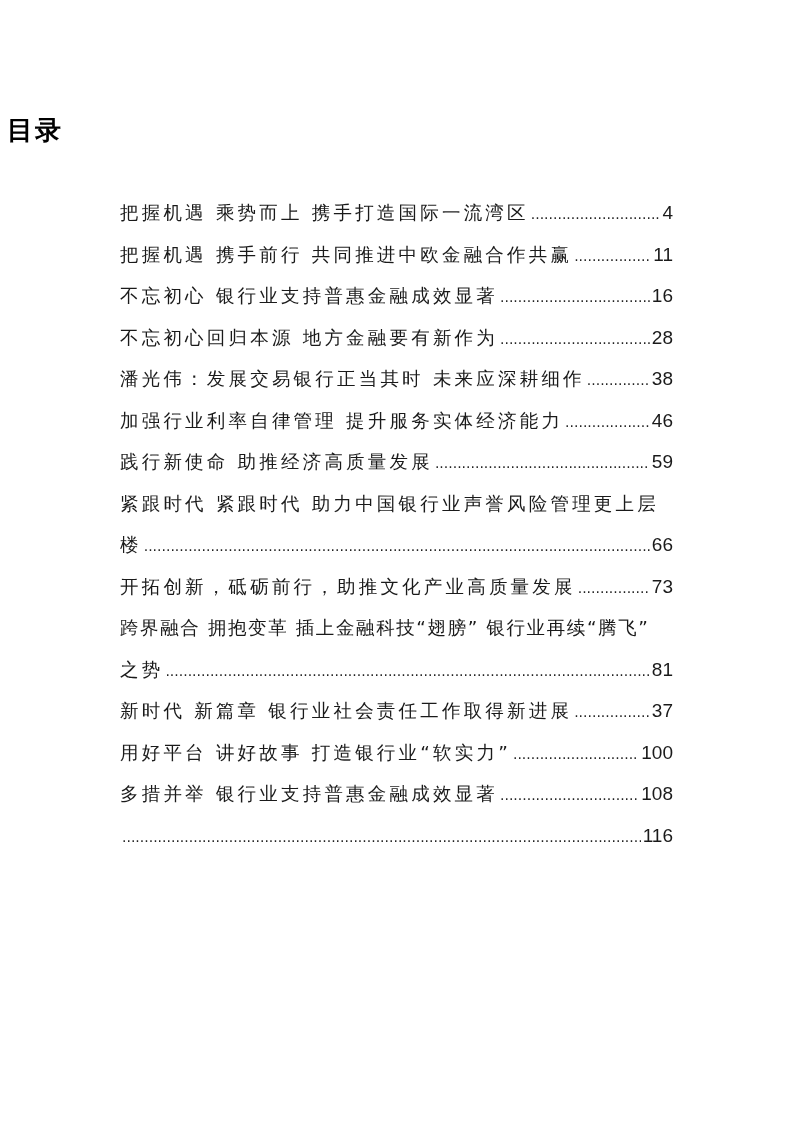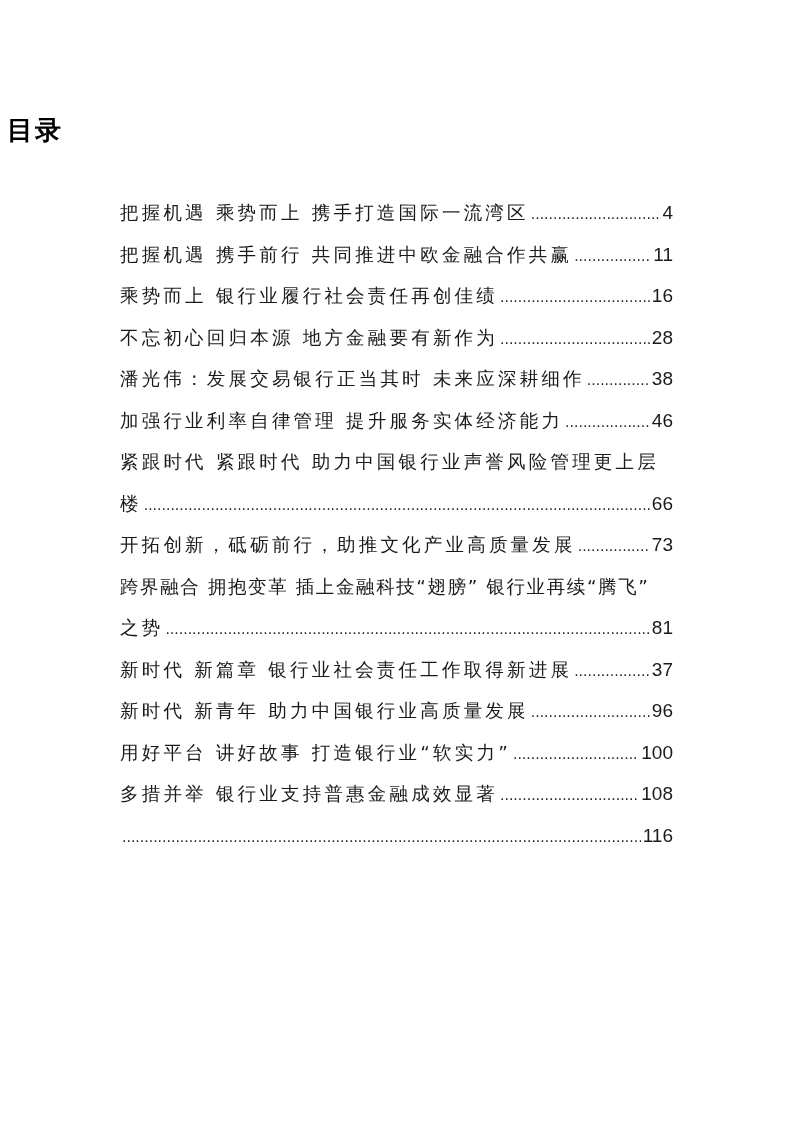--- a/index.html
+++ b/index.html
@@ -26,21 +26,21 @@
       <span class="pg">4</span>
     </div>
 
   <div class="line">
       <span class="txt">把握机遇 携手前行 共同推进中欧金融合作共赢</span>
       <span class="dots"></span>
       <span class="pg">11</span>
     </div>
 
   <div class="line">
-      <span class="txt">乘势而上 银行业履行社会责任再创佳绩</span>
+      <span class="txt">不忘初心 银行业支持普惠金融成效显著</span>
       <span class="dots"></span>
       <span class="pg">16</span>
     </div>
 
   <div class="line">
       <span class="txt">不忘初心回归本源 地方金融要有新作为</span>
       <span class="dots"></span>
       <span class="pg">28</span>
     </div>
 
@@ -51,20 +51,25 @@
       <span class="pg">38</span>
     </div>
 
   <div class="line">
       <span class="txt">加强行业利率自律管理 提升服务实体经济能力</span>
       <span class="dots"></span>
       <span class="pg">46</span>
     </div>
 
 
+  <div class="line">
+      <span class="txt">践行新使命 助推经济高质量发展</span>
+      <span class="dots"></span>
+      <span class="pg">59</span>
+    </div>
 
   <div>
     <div class="line full">
         <span class="txt">紧跟时代 紧跟时代 助力中国银行业声誉风险管理更上层</span>
       </div>
     <div class="line">
         <span class="txt">楼</span>
         <span class="dots"></span>
         <span class="pg">66</span>
       </div>
@@ -86,25 +91,20 @@
         <span class="pg">81</span>
       </div>
   </div>
 
   <div class="line">
       <span class="txt">新时代 新篇章 银行业社会责任工作取得新进展</span>
       <span class="dots"></span>
       <span class="pg">37</span>
     </div>
 
-  <div class="line">
-      <span class="txt">新时代 新青年 助力中国银行业高质量发展</span>
-      <span class="dots"></span>
-      <span class="pg">96</span>
-    </div>
 
   <div class="line">
       <span class="txt">用好平台 讲好故事 打造银行业“软实力”</span>
       <span class="dots"></span>
       <span class="pg">100</span>
     </div>
 
   <div class="line">
       <span class="txt">多措并举 银行业支持普惠金融成效显著</span>
       <span class="dots"></span>

